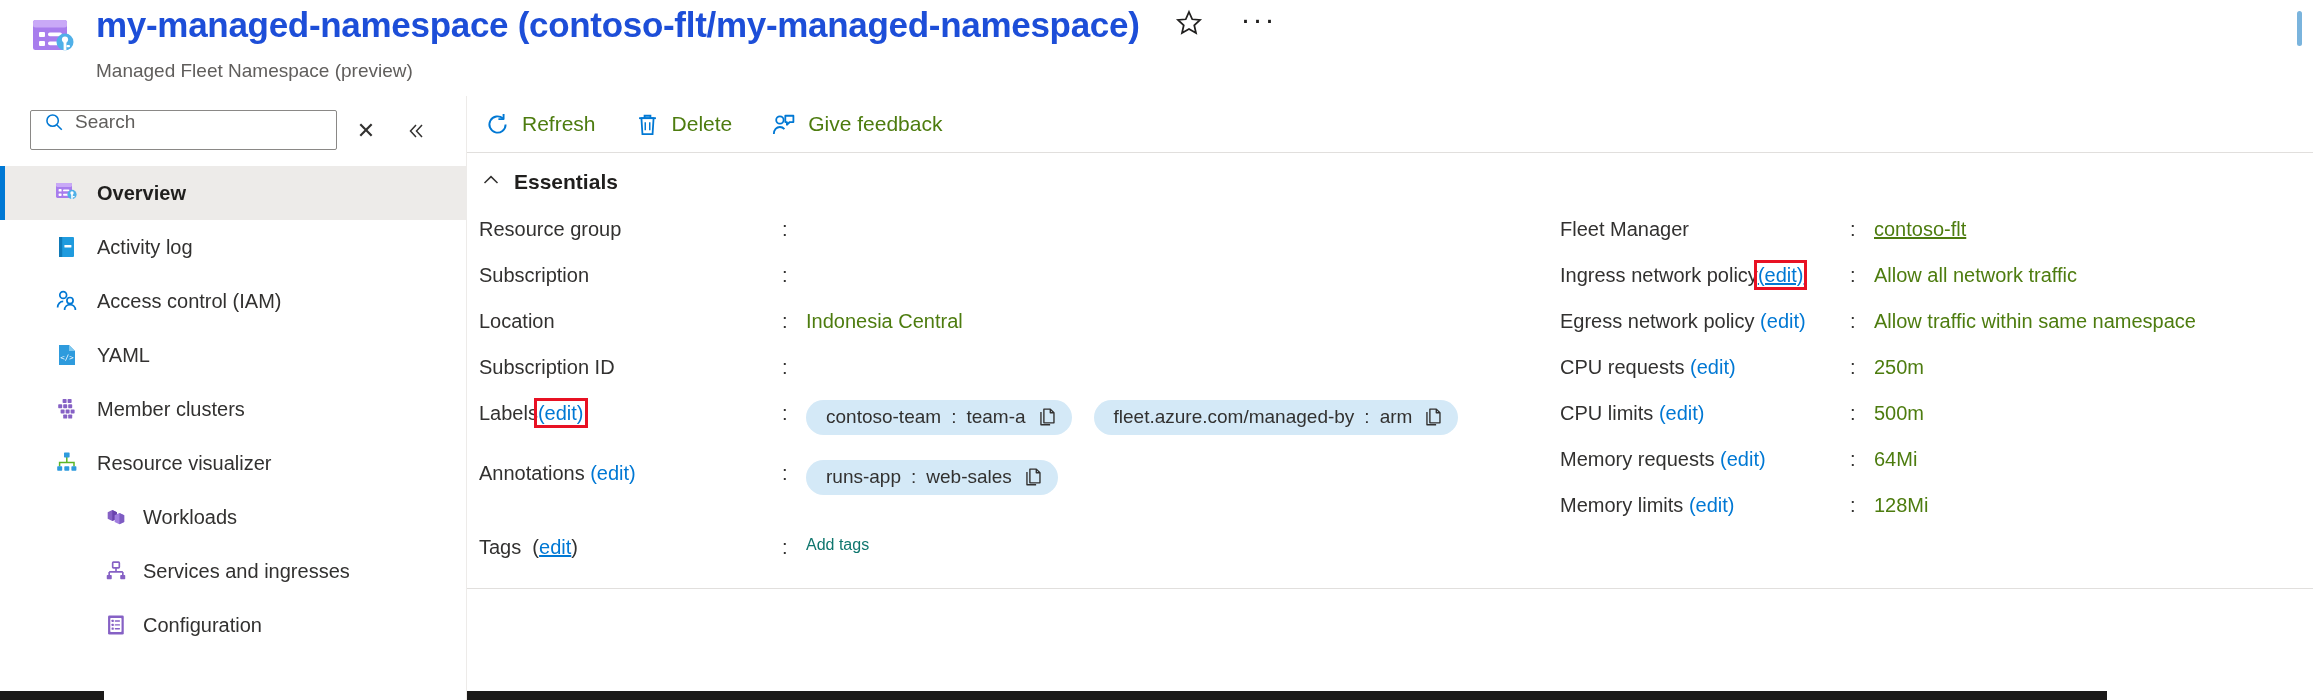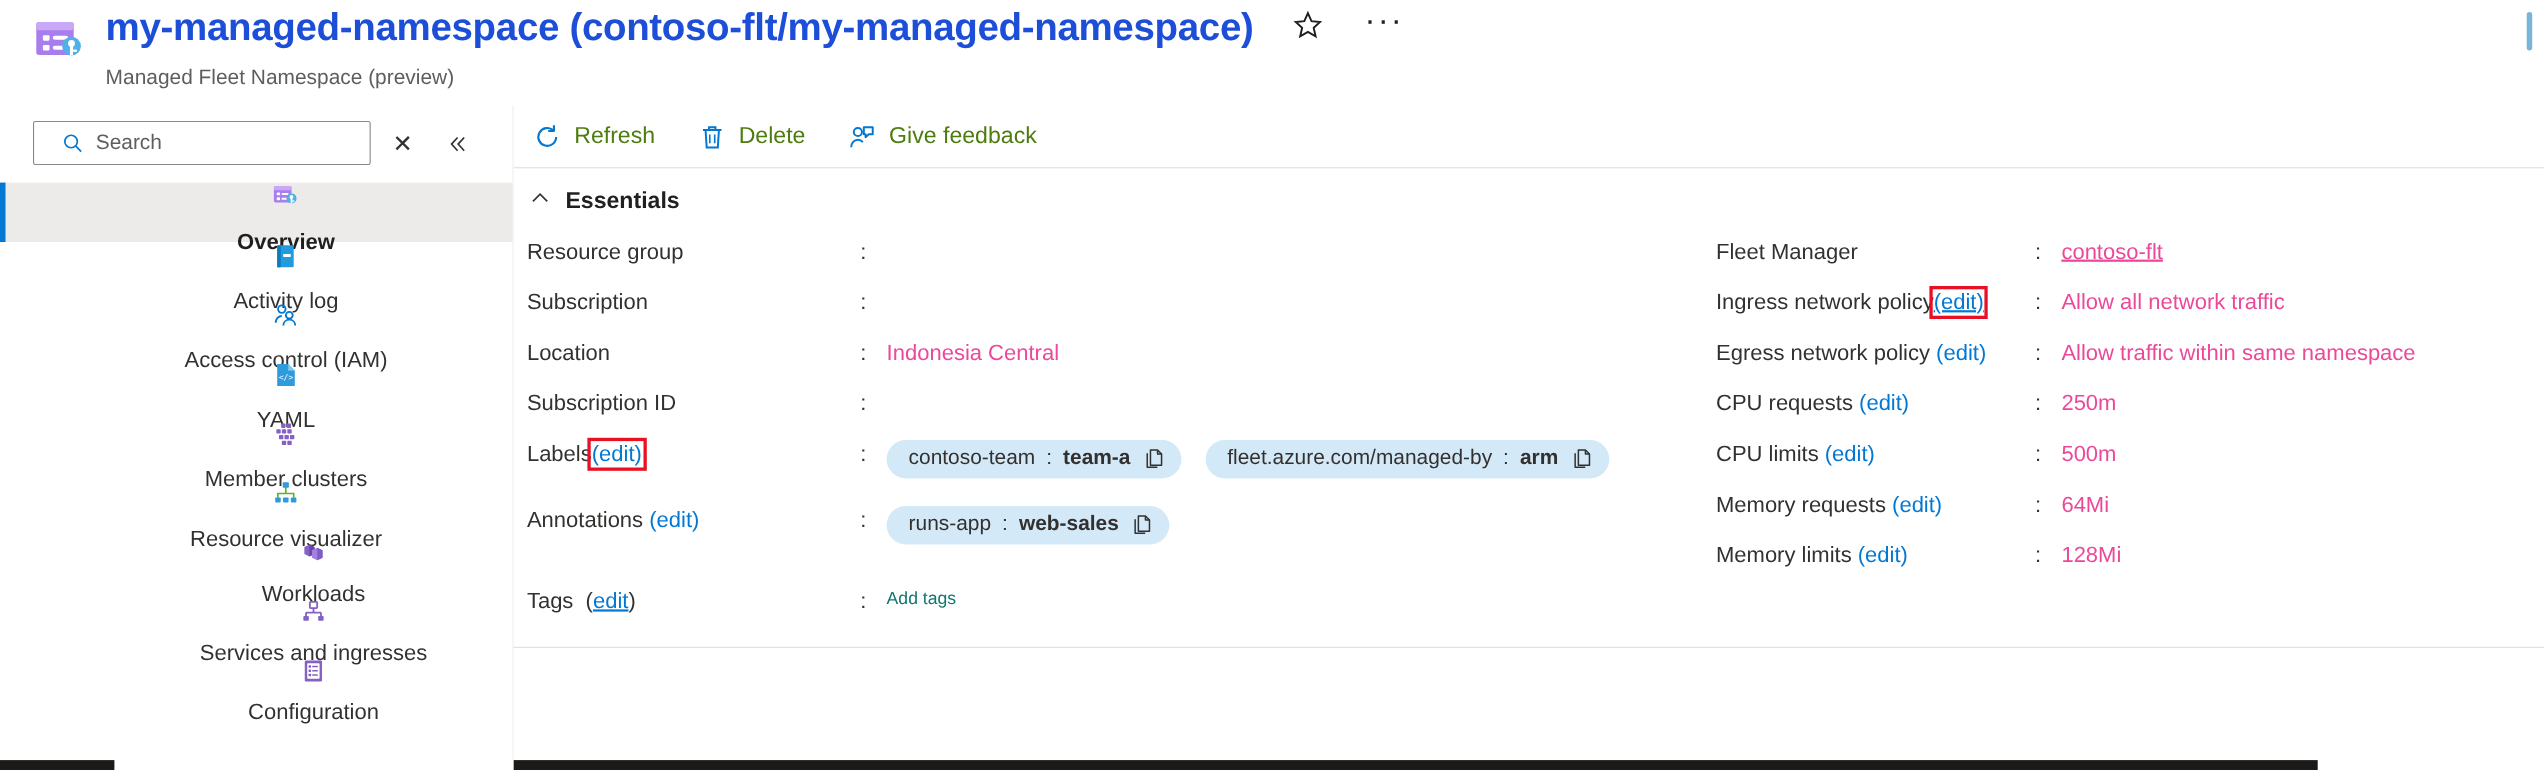--- a/index.html
+++ b/index.html
@@ -28,33 +28,33 @@
   
   .top-scroll-nub { position:absolute; right:11px; top:11px; width:5px; height:35px;
     background:#7ab4dd; border-radius:3px; }
 
   
   .sidebar { position:absolute; left:0; top:96px; width:466px; height:604px; background:#fff; }
   .sb-searchrow { position:absolute; left:0; top:14px; width:466px; height:44px; }
   .sb-search {
     position:absolute; left:30px; top:0; width:307px; height:40px;
     border:1px solid #8a8886; background:#fff; border-radius:2px;
-    display:flex; align-items:center; padding-left:24px; gap:10px;
+    display:flex; align-items:flex-start; padding-left:12px; gap:10px;
   }
   .sb-search .ph { font-size:19px; color:#605e5c; }
   .sb-xbtn { position:absolute; left:349px; top:6px; width:34px; height:30px;
     display:flex; align-items:center; justify-content:center; cursor:pointer;
     font-size:22px; color:#323130; font-weight:300; }
   .sb-collapse { position:absolute; left:398px; top:6px; width:34px; height:30px;
     display:flex; align-items:center; justify-content:center; cursor:pointer; }
 
   .nav { position:absolute; left:0; top:70px; width:466px; }
   .nav-item {
     position:relative; height:54px; display:flex; align-items:center;
-    padding-left:54px; gap:17px; cursor:pointer;flex-direction:column;
+    padding-left:54px; gap:17px; cursor:pointer;
   }
   .nav-item .lbl { font-size:20px; color:#323130; white-space:nowrap; }
   .nav-item.selected { background:#edebe9; }
   .nav-item.selected .lbl { font-weight:600; color:#201f1e; }
   .nav-item.selected::before {
     content:""; position:absolute; left:0; top:0; width:5px; height:100%;
     background:#0078d4;
   }
   .nav-item.group { padding-left:30px; gap:14px; }
   .nav-item.child { padding-left:104px; gap:15px; }
@@ -80,36 +80,36 @@
 
   
   .col-left { position:absolute; left:12px; top:120px; width:1030px; }
   .col-right { position:absolute; left:1093px; top:120px; width:740px; }
 
   .row { position:relative; height:46px; display:flex; align-items:flex-start; }
   .row .k { width:303px; flex:0 0 303px; font-size:20px; color:#323130; white-space:nowrap;
             padding-top:2px; }
   .col-right .row .k { width:290px; flex:0 0 290px; }
   .row .sep { width:24px; flex:0 0 24px; font-size:20px; color:#323130; padding-top:2px; }
-  .row .v { font-size:20px; color:#ec4899; white-space:nowrap; padding-top:2px;text-align:right; }
+  .row .v { font-size:20px; color:#4d7c0f; white-space:nowrap; padding-top:2px;text-align:right; }
   .edit { color:#0078d4; cursor:pointer; }
   .edit-u { color:#0078d4; cursor:pointer; text-decoration:underline; }
   .link { color:#0078d4; text-decoration:underline; cursor:pointer; }
   .link-plain { color:#0f766e; cursor:pointer; }
   .hl-red { outline:3px solid #e81123; outline-offset:1px; }
 
   .row.tall { height:60px; }
 
   .chips { display:flex; align-items:center; gap:22px; }
   .chip {
     display:inline-flex; align-items:center; gap:10px;
     background:#d4e9f7; border-radius:18px; padding:6px 14px 7px 20px;
     font-size:19px; color:#323130; white-space:nowrap; cursor:default;
   }
-  .chip b { font-weight:700; }
+  .chip b { font-weight:400; }
   .copy-ico { width:22px; height:22px; flex:0 0 22px; cursor:pointer; }
 
   .tags-row { position:absolute; left:12px; top:440px; display:flex; align-items:flex-start; }
   .tags-row .k { width:303px; flex:0 0 303px; font-size:20px; color:#323130; }
   .tags-row .sep { width:24px; flex:0 0 24px; font-size:20px; color:#323130; }
 
   .bottom-rule { position:absolute; left:0; top:492px; width:1846px; height:1px; background:#e1dfdd; }
 
   
   .sb-h-left { position:absolute; left:0; bottom:0; width:466px; height:10px; background:#fff; }

